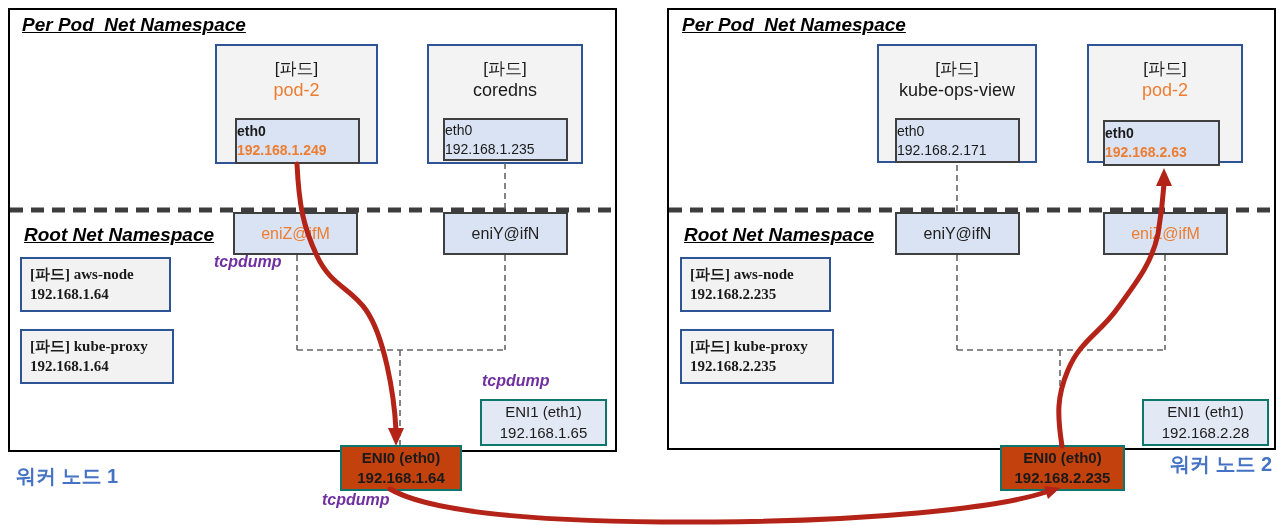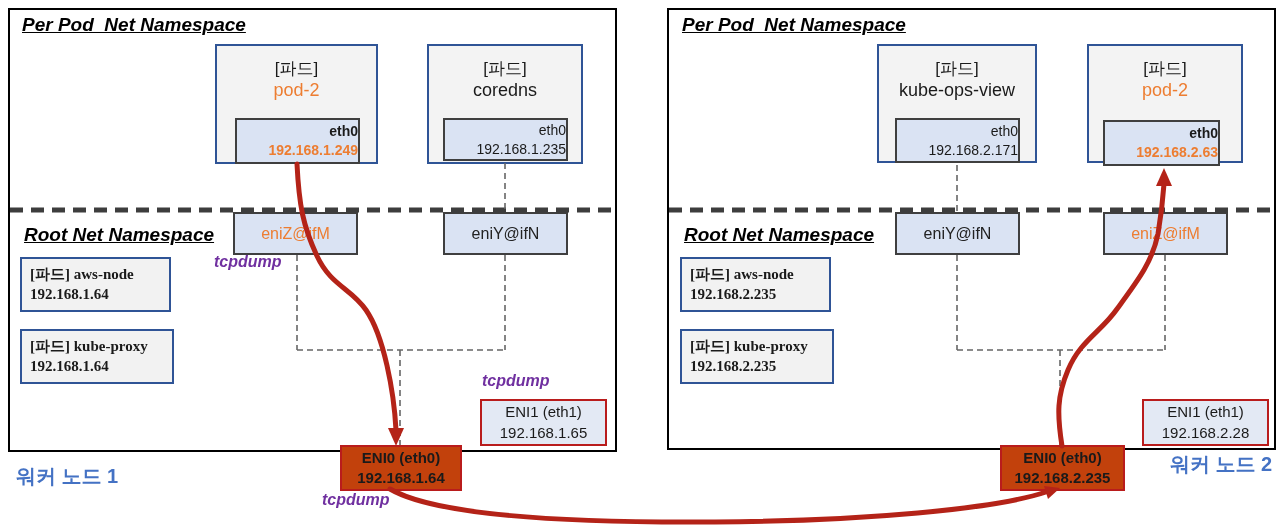--- a/index.html
+++ b/index.html
@@ -7,33 +7,33 @@
          font-family:"Liberation Sans", sans-serif;}
   .node-box{position:absolute;border:2px solid #000;background:#fff;z-index:1;}
   .ns-title{position:absolute;font-size:19px;font-weight:bold;font-style:italic;
             text-decoration:underline;color:#000;white-space:pre;z-index:2;}
   .pod-card{position:absolute;background:#f3f3f3;border:2px solid #2f5496;z-index:2;
             display:flex;flex-direction:column;align-items:center;padding-top:12px;box-sizing:border-box;}
   .pod-tag{font-size:17px;color:#1a1a1a;line-height:1.25;}
   .pod-name{font-size:18px;color:#1a1a1a;line-height:1.3;}
   .pod-name.hl{color:#ed7d31;}
   .eth-box{position:absolute;background:#dae3f3;border:2px solid #3f3f3f;z-index:3;
-           display:flex;flex-direction:column;align-items:flex-end;justify-content:center;
+           display:flex;flex-direction:column;align-items:flex-start;justify-content:center;
            font-size:14px;color:#1a1a1a;box-sizing:border-box;line-height:1.35;}
   .eth-box .ip{font-size:14px;}
   .eth-box.hl .eth-name{font-weight:bold;}
   .eth-box.hl .ip{color:#ed7d31;font-weight:bold;}
   .veth-box{position:absolute;background:#dae3f3;border:2px solid #3f3f3f;z-index:2;
             display:flex;align-items:center;justify-content:center;font-size:16px;color:#222;
             box-sizing:border-box;}
   .veth-box.hl{color:#ed7d31;}
   .rootpod-box{position:absolute;background:#f2f2f2;border:2px solid #2f5496;z-index:2;
                font-family:"Liberation Serif", serif;font-size:15px;color:#1a1a1a;
                padding:5px 8px;box-sizing:border-box;line-height:1.35;font-weight:bold;}
-  .eni-box{position:absolute;background:#e3e9f4;border:2px solid #b91c1c;z-index:3;
+  .eni-box{position:absolute;background:#e3e9f4;border:2px solid #0f766e;z-index:3;
            display:flex;flex-direction:column;align-items:center;justify-content:center;
            font-size:15px;color:#1a1a1a;box-sizing:border-box;line-height:1.35;}
   .eni-box.bold{font-weight:bold;background:#c2410c;}
   .tcpdump{position:absolute;font-size:16px;font-style:italic;font-weight:bold;
            color:#7030a0;z-index:4;}
   .node-label{position:absolute;font-size:20px;font-weight:bold;color:#4472c4;z-index:2;}
   #overlay{position:absolute;left:0;top:0;z-index:5;pointer-events:none;}
 </style>
 </head>
 <body>

